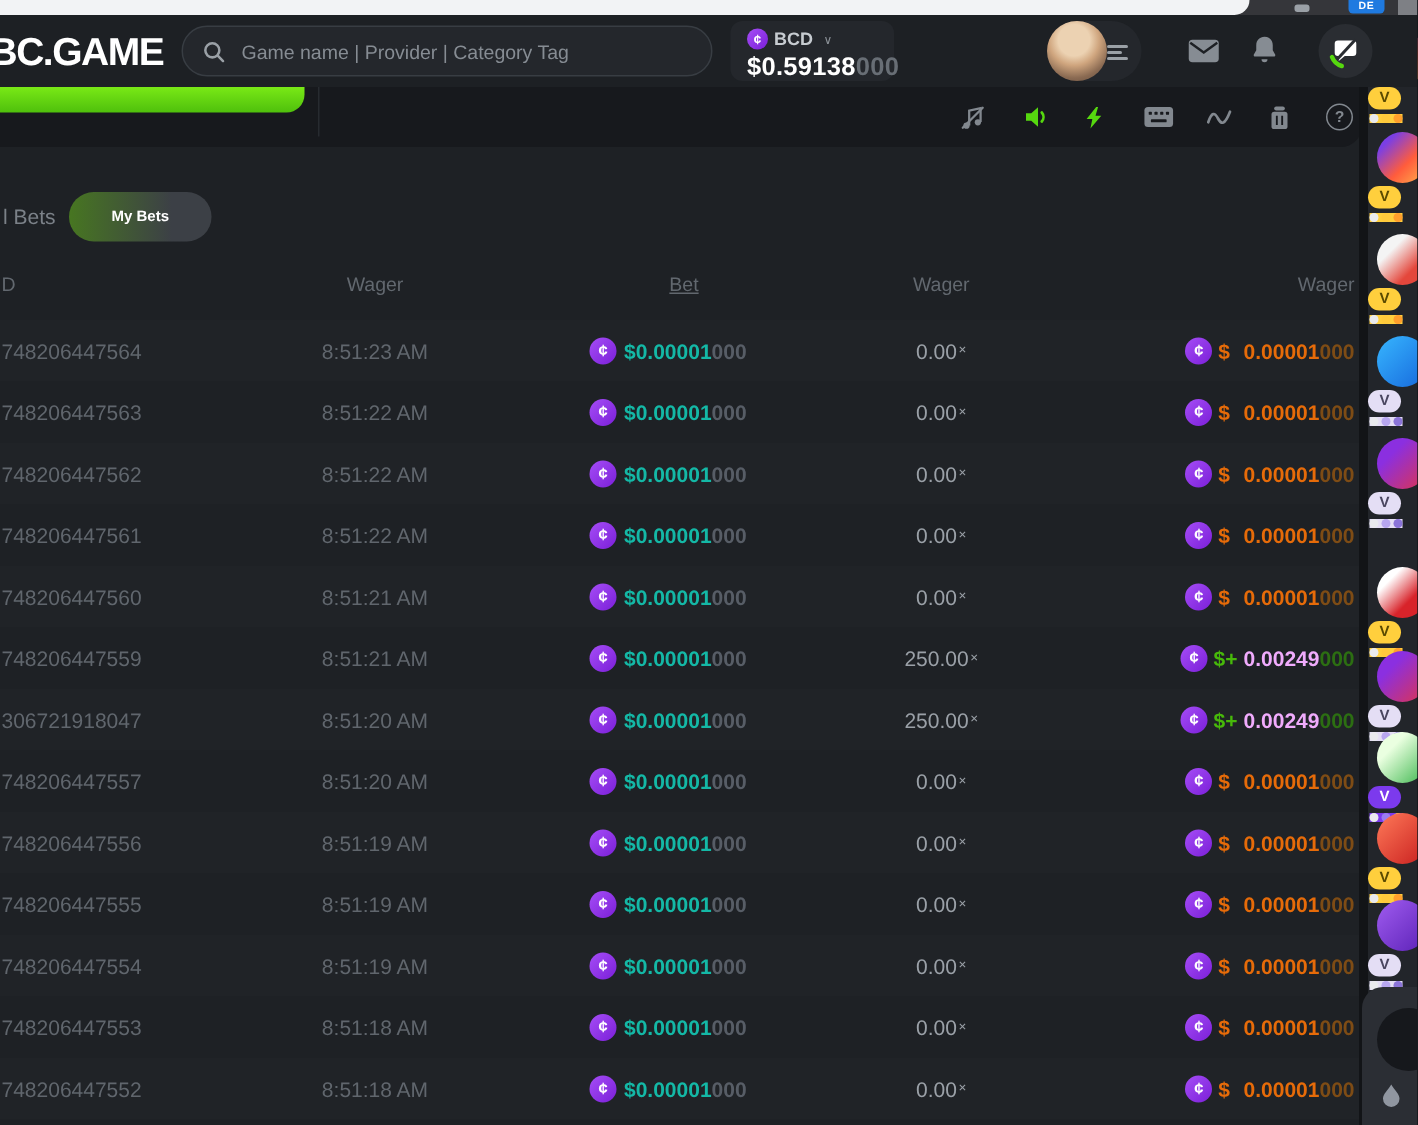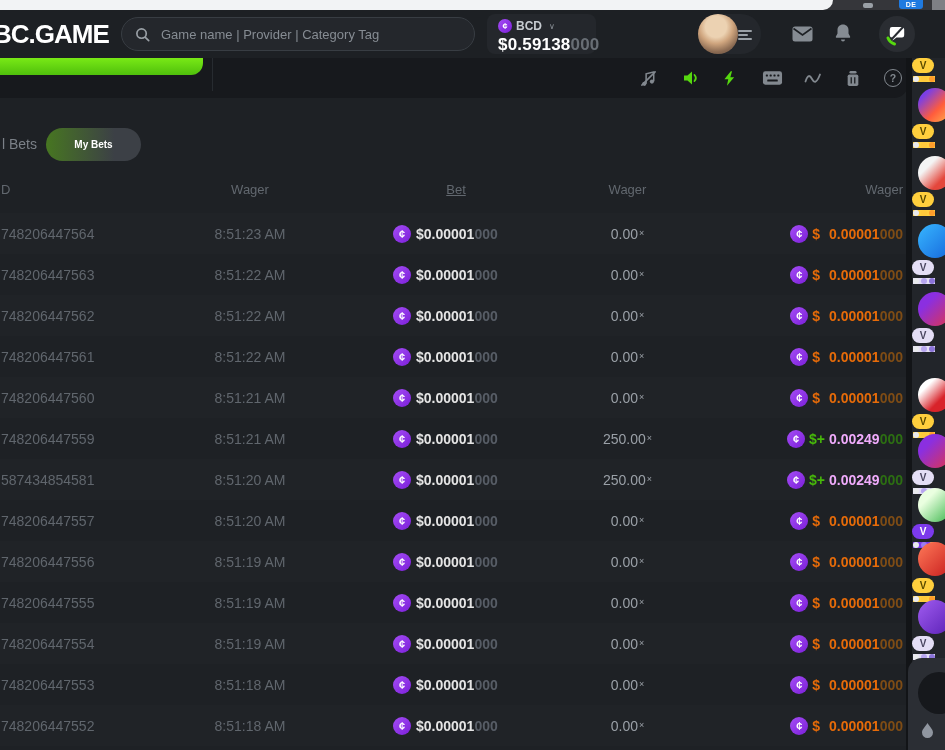--- a/index.html
+++ b/index.html
@@ -70,21 +70,21 @@
   .h-payout{position:absolute;left:540px;width:175px;text-align:center;}
   .h-profit{position:absolute;right:5px;}
   .tbody{position:absolute;left:0;top:115px;width:908px;}
   .trow{position:relative;height:41px;cursor:pointer;}
   .trow:nth-child(odd){background:rgba(255,255,255,0.012);}
   .c-id{position:absolute;left:1px;top:50%;transform:translateY(-50%);color:#60666d;font-size:14px;}
   .c-time{position:absolute;left:160px;width:180px;text-align:center;top:50%;transform:translateY(-50%);
           color:#60666d;font-size:14px;}
   .c-bet{position:absolute;left:393px;top:50%;transform:translateY(-50%);display:flex;align-items:center;gap:5px;
          font-size:14px;font-weight:800;}
-  .b-main{color:#e5e5e5;text-align:right;} .b-muted{color:#575d66;}
+  .b-main{color:#14b8a6;text-align:right;} .b-muted{color:#575d66;}
   .c-payout{position:absolute;left:540px;width:175px;text-align:center;top:50%;transform:translateY(-50%);
             color:#9aa0a7;font-size:14px;}
   .x{font-size:9px;vertical-align:3px;margin-left:1px;}
   .c-profit{position:absolute;right:5px;top:50%;transform:translateY(-50%);display:flex;align-items:center;gap:4px;
             font-size:14px;font-weight:800;}
   .trow.loss .p-sign{color:#e66b09;margin-right:5px;}
   .trow.loss .p-main{color:#e66b09;}
   .trow.loss .p-muted{color:#7e4c15;}
   .trow.win .p-sign{color:#47b90a;}
   .trow.win .p-main{color:#f0abfc;}
@@ -323,21 +323,21 @@
             <span><b class="b-main">$0.00001</b><b class="b-muted">000</b></span>
           </span>
           <span class="c-payout"><span>250.00</span><span class="x">×</span></span>
           <span class="c-profit">
             <i class="coin coin-18">¢</i>
             <b class="p-sign">$+</b>
             <span><b class="p-main">0.00249</b><b class="p-muted">000</b></span>
           </span>
         </div>
         <div class="trow win">
-          <span class="c-id">587434854581</span>
+          <span class="c-id">306721918047</span>
           <span class="c-time">8:51:20 AM</span>
           <span class="c-bet">
             <i class="coin coin-18">¢</i>
             <span><b class="b-main">$0.00001</b><b class="b-muted">000</b></span>
           </span>
           <span class="c-payout"><span>250.00</span><span class="x">×</span></span>
           <span class="c-profit">
             <i class="coin coin-18">¢</i>
             <b class="p-sign">$+</b>
             <span><b class="p-main">0.00249</b><b class="p-muted">000</b></span>

